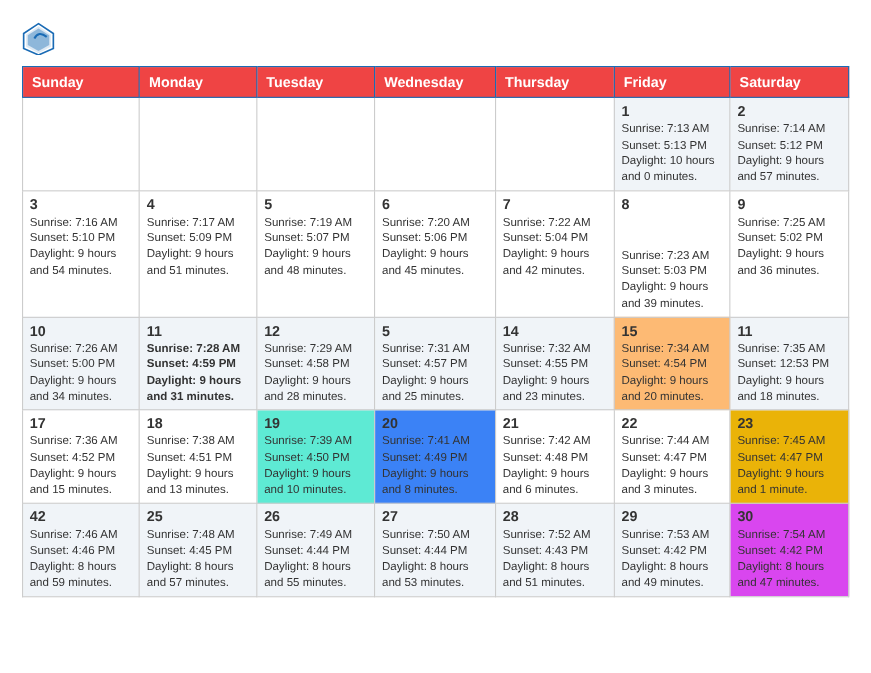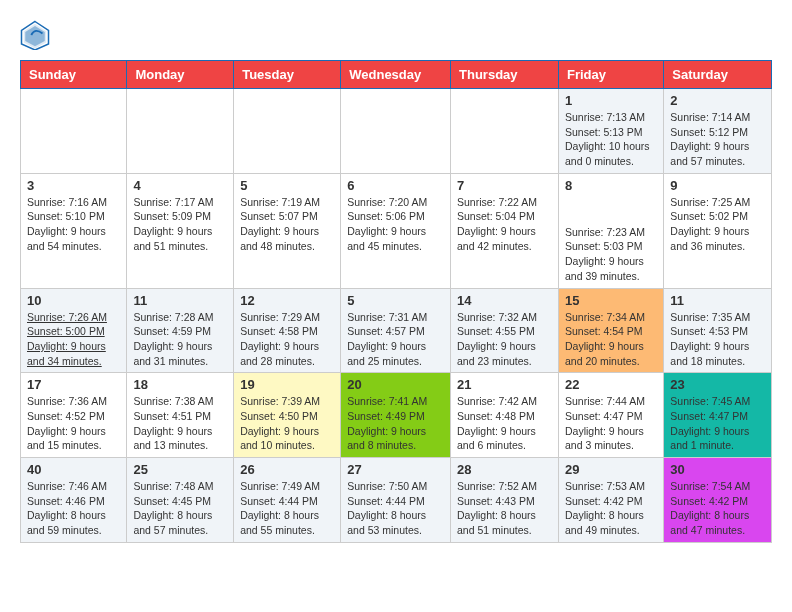--- a/index.html
+++ b/index.html
@@ -194,28 +194,28 @@
           <span class="day-number">9</span>
           <div class="day-info" style="white-space: pre-line;">Sunrise: 7:25 AM
 Sunset: 5:02 PM
 Daylight: 9 hours
 and 36 minutes.</div>
         </td>
       </tr>
       <tr>
         <td style="background: rgb(240, 244, 248);">
           <span class="day-number">10</span>
-          <div class="day-info" style="white-space: pre-line; text-decoration: underline;">Sunrise: 7:26 AM
+          <div class="day-info" style="white-space: pre-line;">Sunrise: 7:26 AM
 Sunset: 5:00 PM
 Daylight: 9 hours
 and 34 minutes.</div>
         </td>
         <td style="background: rgb(240, 244, 248);">
           <span class="day-number">11</span>
-          <div class="day-info" style="white-space: pre-line;">Sunrise: 7:28 AM
+          <div class="day-info" style="white-space: pre-line; font-weight: bold;">Sunrise: 7:28 AM
 Sunset: 4:59 PM
 Daylight: 9 hours
 and 31 minutes.</div>
         </td>
         <td style="background: rgb(240, 244, 248);">
           <span class="day-number">12</span>
           <div class="day-info" style="white-space: pre-line;">Sunrise: 7:29 AM
 Sunset: 4:58 PM
 Daylight: 9 hours
 and 28 minutes.</div>
@@ -237,79 +237,79 @@
         <td style="background: #fdba74;">
           <span class="day-number">15</span>
           <div class="day-info" style="white-space: pre-line;">Sunrise: 7:34 AM
 Sunset: 4:54 PM
 Daylight: 9 hours
 and 20 minutes.</div>
         </td>
         <td style="background: rgb(240, 244, 248);">
           <span class="day-number">11</span>
           <div class="day-info" style="white-space: pre-line;">Sunrise: 7:35 AM
-Sunset: 4:53 PM
+Sunset: 12:53 PM
 Daylight: 9 hours
 and 18 minutes.</div>
         </td>
       </tr>
       <tr>
         <td style="background: rgb(255, 255, 255);">
           <span class="day-number">17</span>
           <div class="day-info" style="white-space: pre-line;">Sunrise: 7:36 AM
 Sunset: 4:52 PM
 Daylight: 9 hours
 and 15 minutes.</div>
         </td>
         <td style="background: rgb(255, 255, 255);">
           <span class="day-number">18</span>
           <div class="day-info" style="white-space: pre-line;">Sunrise: 7:38 AM
 Sunset: 4:51 PM
 Daylight: 9 hours
 and 13 minutes.</div>
         </td>
-        <td style="background: #fef9c3;">
+        <td style="background: #5eead4;">
           <span class="day-number">19</span>
           <div class="day-info" style="white-space: pre-line;">Sunrise: 7:39 AM
 Sunset: 4:50 PM
 Daylight: 9 hours
 and 10 minutes.</div>
         </td>
-        <td style="background: #84cc16;">
+        <td style="background: #3b82f6;">
           <span class="day-number">20</span>
           <div class="day-info" style="white-space: pre-line;">Sunrise: 7:41 AM
 Sunset: 4:49 PM
 Daylight: 9 hours
 and 8 minutes.</div>
         </td>
         <td style="background: rgb(255, 255, 255);">
           <span class="day-number">21</span>
           <div class="day-info" style="white-space: pre-line;">Sunrise: 7:42 AM
 Sunset: 4:48 PM
 Daylight: 9 hours
 and 6 minutes.</div>
         </td>
         <td style="background: rgb(255, 255, 255);">
           <span class="day-number">22</span>
           <div class="day-info" style="white-space: pre-line;">Sunrise: 7:44 AM
 Sunset: 4:47 PM
 Daylight: 9 hours
 and 3 minutes.</div>
         </td>
-        <td style="background: #14b8a6;">
+        <td style="background: #eab308;">
           <span class="day-number">23</span>
           <div class="day-info" style="white-space: pre-line;">Sunrise: 7:45 AM
 Sunset: 4:47 PM
 Daylight: 9 hours
 and 1 minute.</div>
         </td>
       </tr>
       <tr>
         <td style="background: rgb(240, 244, 248);">
-          <span class="day-number">40</span>
+          <span class="day-number">42</span>
           <div class="day-info" style="white-space: pre-line;">Sunrise: 7:46 AM
 Sunset: 4:46 PM
 Daylight: 8 hours
 and 59 minutes.</div>
         </td>
         <td style="background: rgb(240, 244, 248);">
           <span class="day-number">25</span>
           <div class="day-info" style="white-space: pre-line;">Sunrise: 7:48 AM
 Sunset: 4:45 PM
 Daylight: 8 hours

